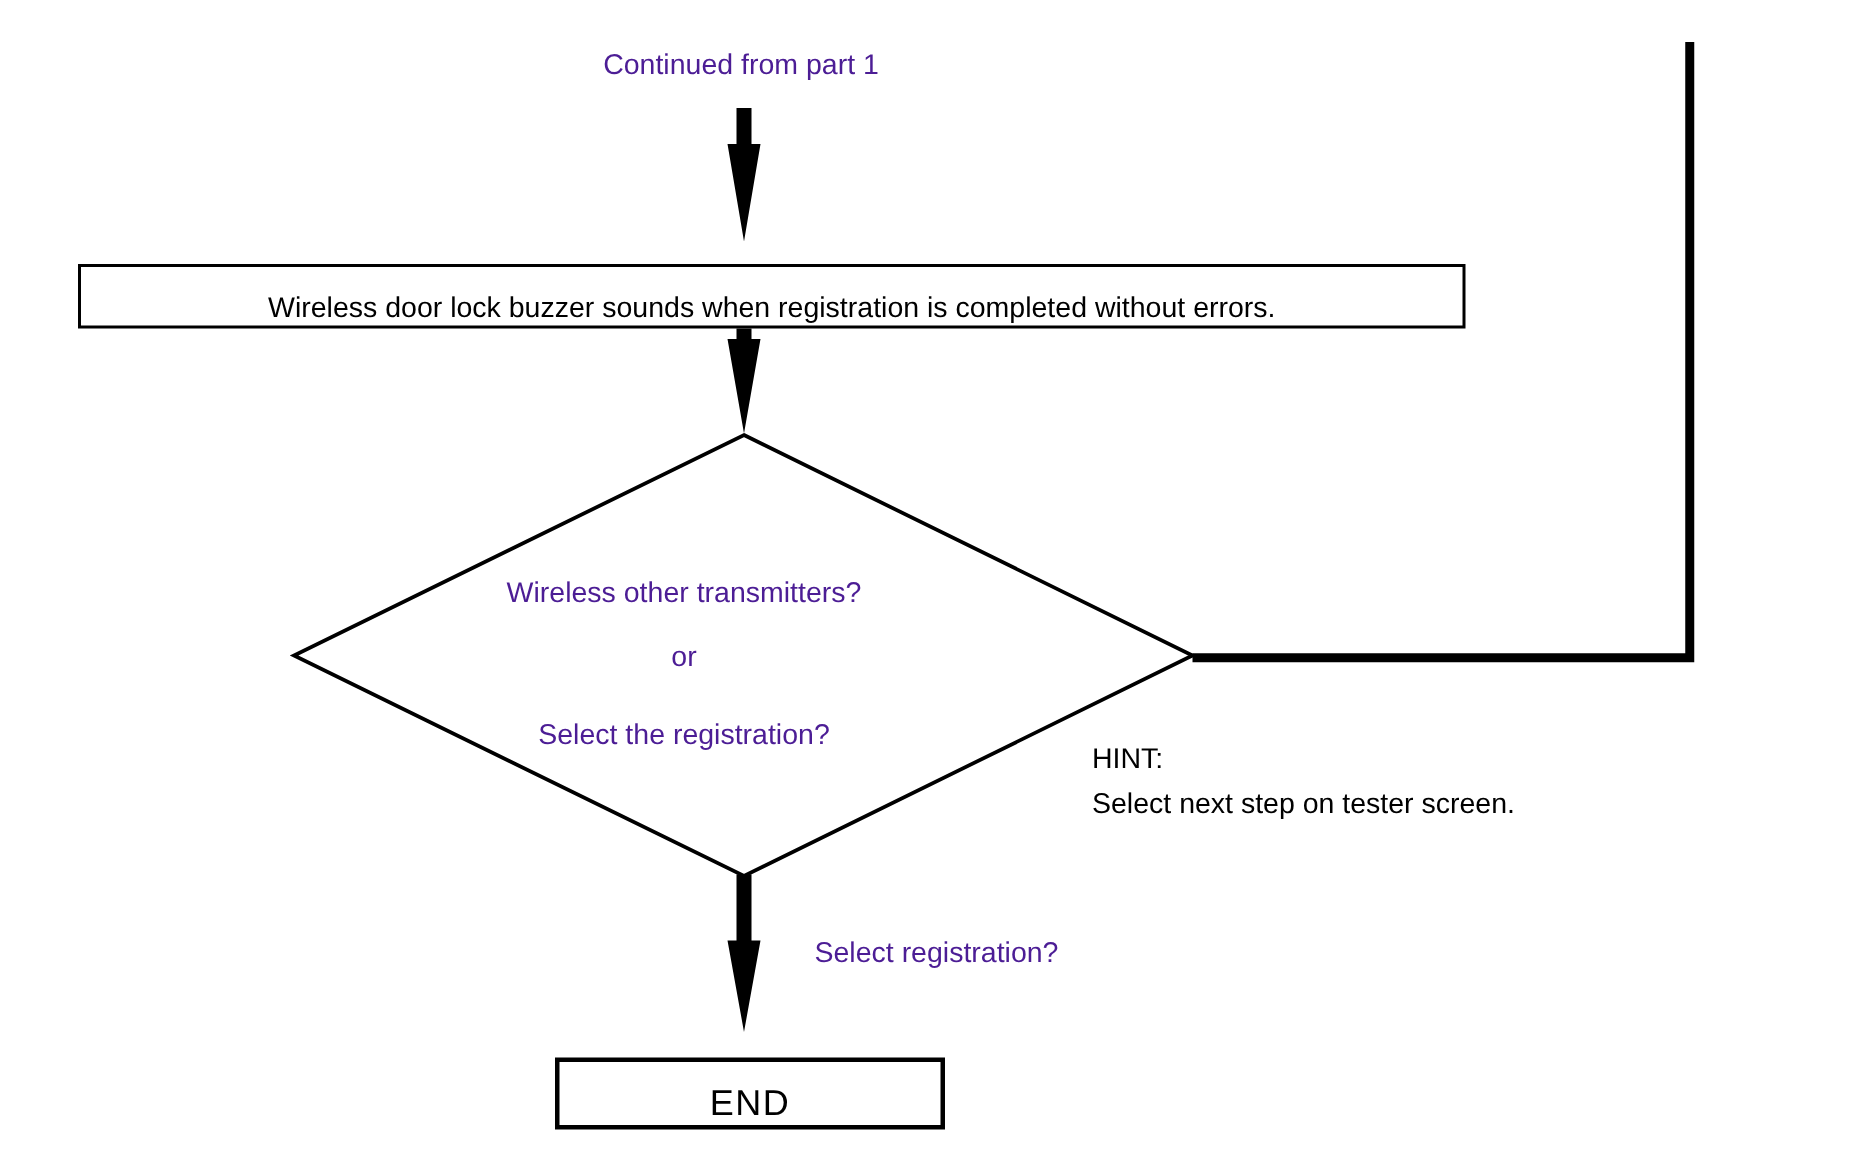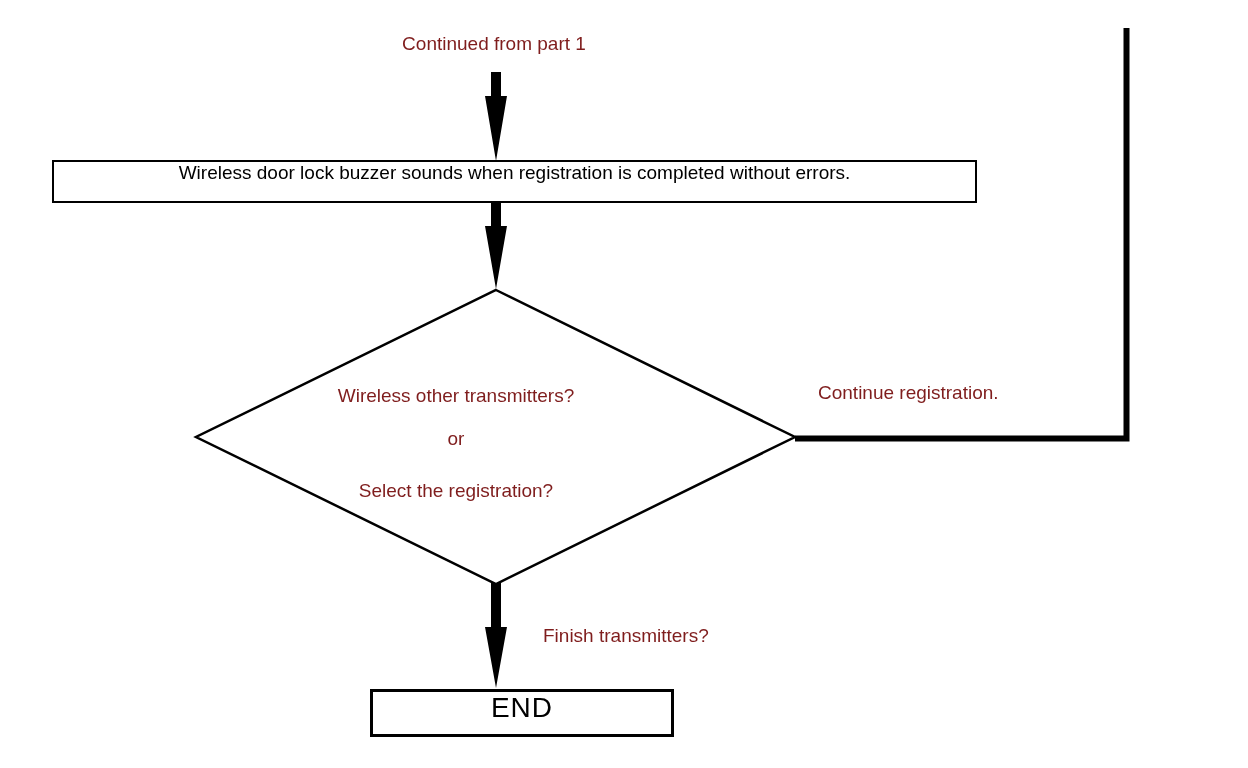--- a/index.html
+++ b/index.html
@@ -21,48 +21,49 @@
     left: 0;
     top: 0;
     width: 1248px;
     height: 768px;
   }
   .label {
     position: absolute;
     font-size: 19px;
     line-height: 22px;
     white-space: nowrap;
-    color: #7f1d1d;
+    color: #4c1d95;
   }
   .label.centered {
     text-align: center;
   }
   .box {
     position: absolute;
     box-sizing: border-box;
     border: 2px solid #000000;
     background: #ffffff;
     display: flex;
-    align-items: flex-start;
+    align-items: flex-end;
     justify-content: center;
+    margin-top: 16px;
   }
   .process-box {
     left: 52px;
     top: 160px;
     width: 925px;
     height: 43px;
     font-size: 19px;
   }
   .end-box {
     left: 370px;
     top: 689px;
-    width: 304px;
+    width: 260px;
     height: 48px;
     border-width: 3px;
-    font-size: 28px;
+    font-size: 24px;
     letter-spacing: 1px;
   }
   .entry-label {
     left: 294px;
     top: 33px;
     width: 400px;
   }
   .decision-text {
     position: absolute;
     left: 206px;
@@ -113,22 +114,25 @@
   <div class="box process-box">
     <span>Wireless door lock buzzer sounds when registration is completed without errors.</span>
   </div>
 
   <div class="decision-text">
     <div class="label centered decision-line1">Wireless other transmitters?</div>
     <div class="label centered decision-line2">or</div>
     <div class="label centered decision-line3">Select the registration?</div>
   </div>
 
-  <div class="label continue-label">Continue registration.</div>
 
+  <div class="hint-block">
+    <div>HINT:</div>
+    <div>Select next step on tester screen.</div>
+  </div>
 
-  <div class="label finish-label">Finish transmitters?</div>
+  <div class="label finish-label">Select registration?</div>
 
   <div class="box end-box">
     <span>END</span>
   </div>
 
 </div>
 
 </body></html>

